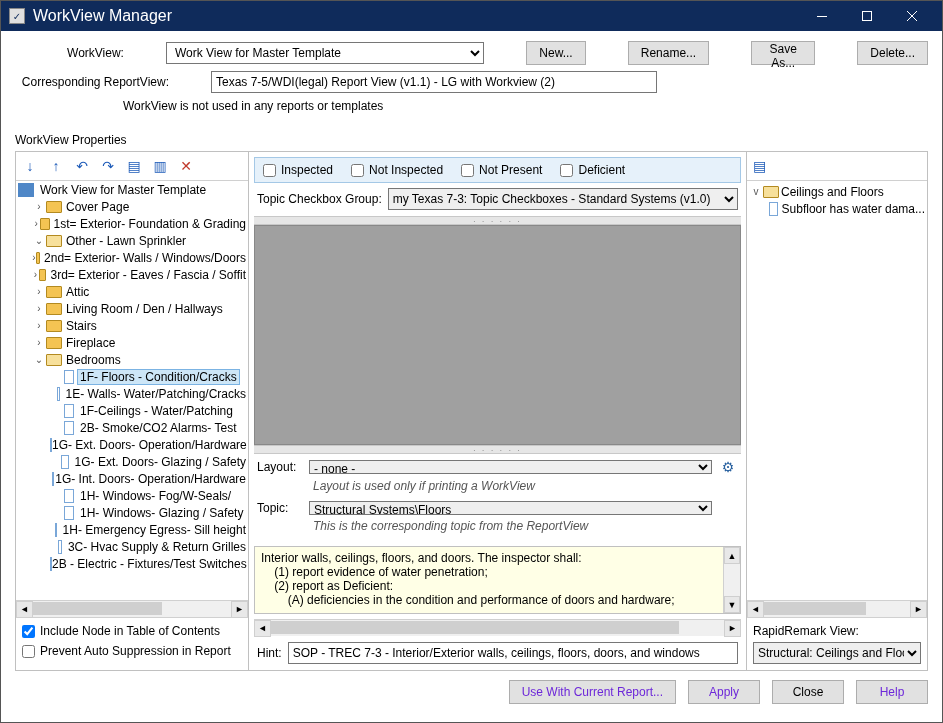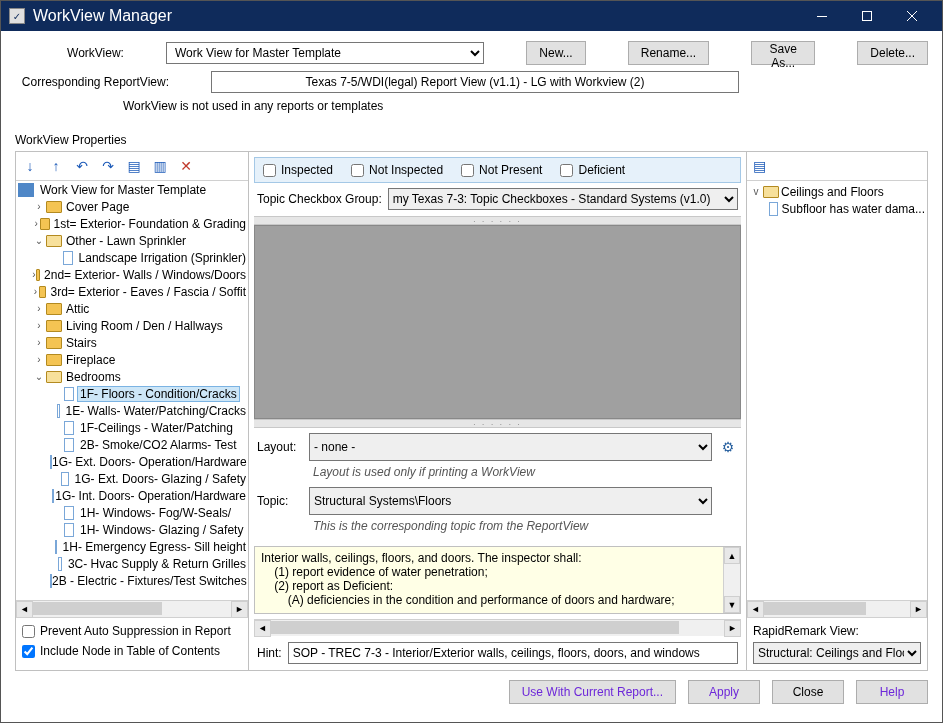--- a/index.html
+++ b/index.html
@@ -44,21 +44,21 @@
 .middle-panel { flex:1; display:flex; flex-direction:column; border-right:1px solid #c0c0c0; }
 .check-row { display:flex; align-items:center; gap:0; padding:5px 8px; border:1px solid #a4c8e6; background:#e6f1fa; margin:5px; }
 .check-row .chk { margin:0 18px 0 0; }
 .topic-group-row { display:flex; align-items:center; padding:0 8px 6px 8px; gap:6px; }
 .topic-group-row select { flex:1; height:22px; border:1px solid #767676; }
 .drag-handle { height:9px; background:#e6e6e6; border-top:1px solid #c8c8c8; border-bottom:1px solid #c8c8c8; text-align:center; font-size:8px; color:#888; letter-spacing:2px; margin:0 5px; }
 .gray-area { flex:1; background:#a0a0a0; margin:0 5px; border:1px solid #888; }
 .middle-lower { padding:5px 8px 0 8px; }
 .mid-row { display:flex; align-items:center; margin-bottom:2px; }
 .mid-row .mlbl { width:52px; text-align:left; }
-.mid-row select { flex:1; height:28px; border:1px solid #767676; }
+.mid-row select { flex:1; height:14px; border:1px solid #767676; }
 .gear { width:20px; text-align:center; font-size:14px; color:#2a62a0; margin-left:6px; cursor:pointer; }
 .hint-it { font-style:italic; color:#555; padding:2px 0 8px 56px; }
 .sop-box { margin:5px; border:1px solid #c0c0c0; background:#ffffe6; padding:4px 6px; height:68px; overflow:hidden; position:relative; }
 .sop-box .vscroll { position:absolute; right:0; top:0; bottom:0; width:17px; background:#f0f0f0; border-left:1px solid #d0d0d0; display:flex; flex-direction:column; }
 .sop-box .vscroll .arrow { height:17px; display:flex; align-items:center; justify-content:center; font-size:9px; border:1px solid #cfcfcf; background:#e8e8e8;}
 .sop-box .vscroll .track { flex:1; }
 .sop-hscroll { margin:0 5px; }
 .hint-row { display:flex; align-items:center; padding:6px 8px; gap:6px; }
 .hint-row input { flex:1; height:22px; border:1px solid #767676; padding:0 4px; }
 .right-panel { width:180px; display:flex; flex-direction:column; }
@@ -102,21 +102,21 @@
       <select style="width:446px;">
         <option>Work View for Master Template</option>
       </select>
       <button class="btn">New...</button>
       <button class="btn">Rename...</button>
       <button class="btn">Save As...</button>
       <button class="btn">Delete...</button>
     </div>
     <div class="form-row">
       <span class="lbl" style="width:160px;">Corresponding ReportView:</span>
-      <input type="text" style="width: 528px; text-align: center;" value="Texas 7-5/WDI(legal) Report View (v1.1) - LG with Workview (2)">
+      <input type="text" style="width: 446px;" value="Texas 7-5/WDI(legal) Report View (v1.1) - LG with Workview (2)">
     </div>
     <div class="msg">WorkView is not used in any reports or templates</div>
   </div>
 
   <div class="props-label">WorkView Properties</div>
 
   <div class="props-frame">
 
     <div class="left-panel">
       <div class="left-toolbar">
@@ -142,25 +142,20 @@
             <div class="tree-row" style="padding-left: 16px;">
               <span class="tw">›</span>
               <span class="fold"></span>
               <span class="tree-label">1st= Exterior- Foundation &amp; Grading</span>
             </div>
             <div class="tree-row" style="padding-left: 16px;">
               <span class="tw">⌄</span>
               <span class="fold open"></span>
               <span class="tree-label">Other - Lawn Sprinkler</span>
             </div>
-            <div class="tree-row" style="padding-left: 32px;">
-              <span class="tw"></span>
-              <span class="page"></span>
-              <span class="tree-label">Landscape Irrigation (Sprinkler)</span>
-            </div>
             <div class="tree-row" style="padding-left: 16px;">
               <span class="tw">›</span>
               <span class="fold"></span>
               <span class="tree-label">2nd= Exterior- Walls / Windows/Doors</span>
             </div>
             <div class="tree-row" style="padding-left: 16px;">
               <span class="tw">›</span>
               <span class="fold"></span>
               <span class="tree-label">3rd= Exterior - Eaves / Fascia / Soffit</span>
             </div>
@@ -253,26 +248,26 @@
       </div>
       <div class="hscroll">
         <div class="arrow">◄</div>
         <div class="track">
             <div class="thumb" style="left:0; width:65%;"></div>
           </div>
         <div class="arrow">►</div>
       </div>
       <div class="left-bottom">
         <label class="chk">
+          <input type="checkbox" id="cb-toc" checked="" style="">
+            <span>Include Node in Table of Contents</span>
+        </label>
+        <label class="chk">
           <input type="checkbox" id="cb-auto" style="">
             <span>Prevent Auto Suppression in Report</span>
-        </label>
-        <label class="chk">
-          <input type="checkbox" id="cb-toc" checked="" style="">
-            <span>Include Node in Table of Contents</span>
         </label>
       </div>
     </div>
 
     <div class="middle-panel">
       <div class="check-row">
         <label class="chk">
             <input type="checkbox" style="">
             <span>Inspected</span>
           </label>

